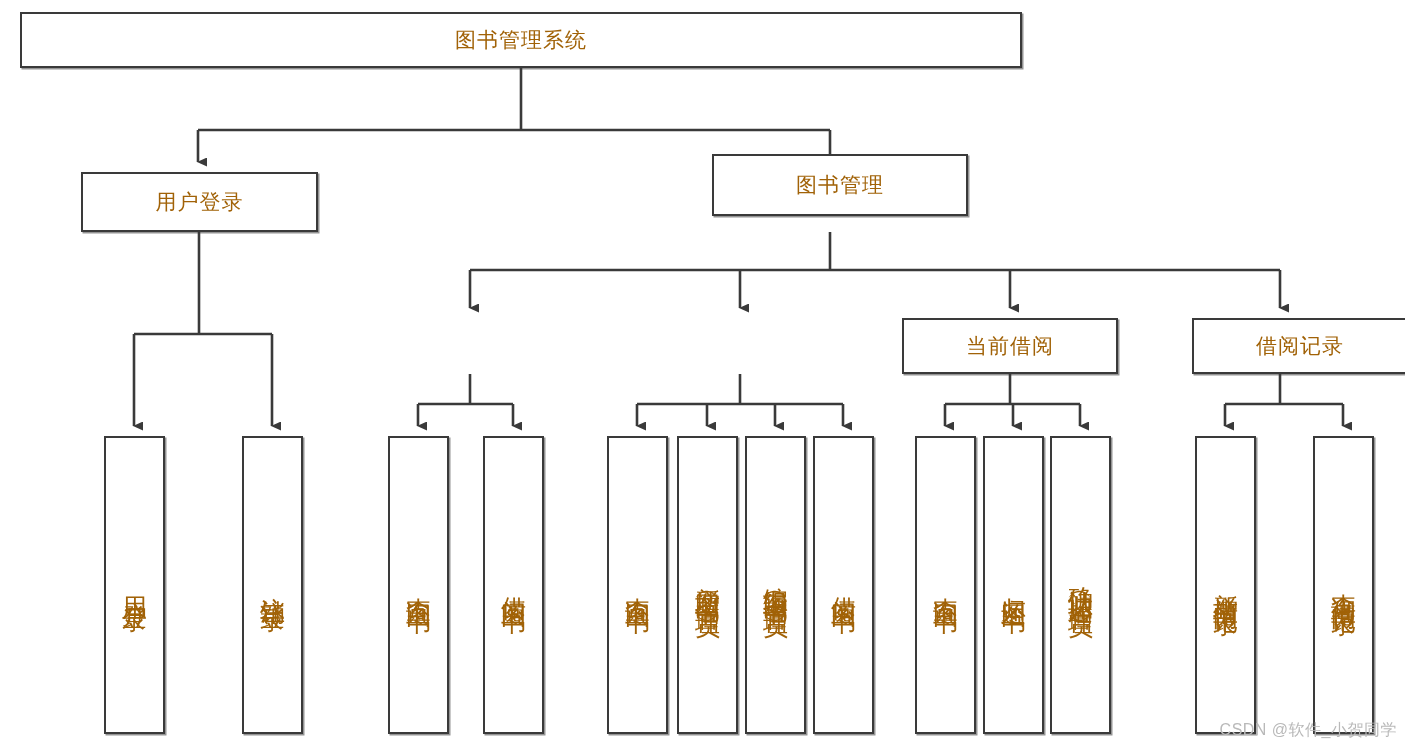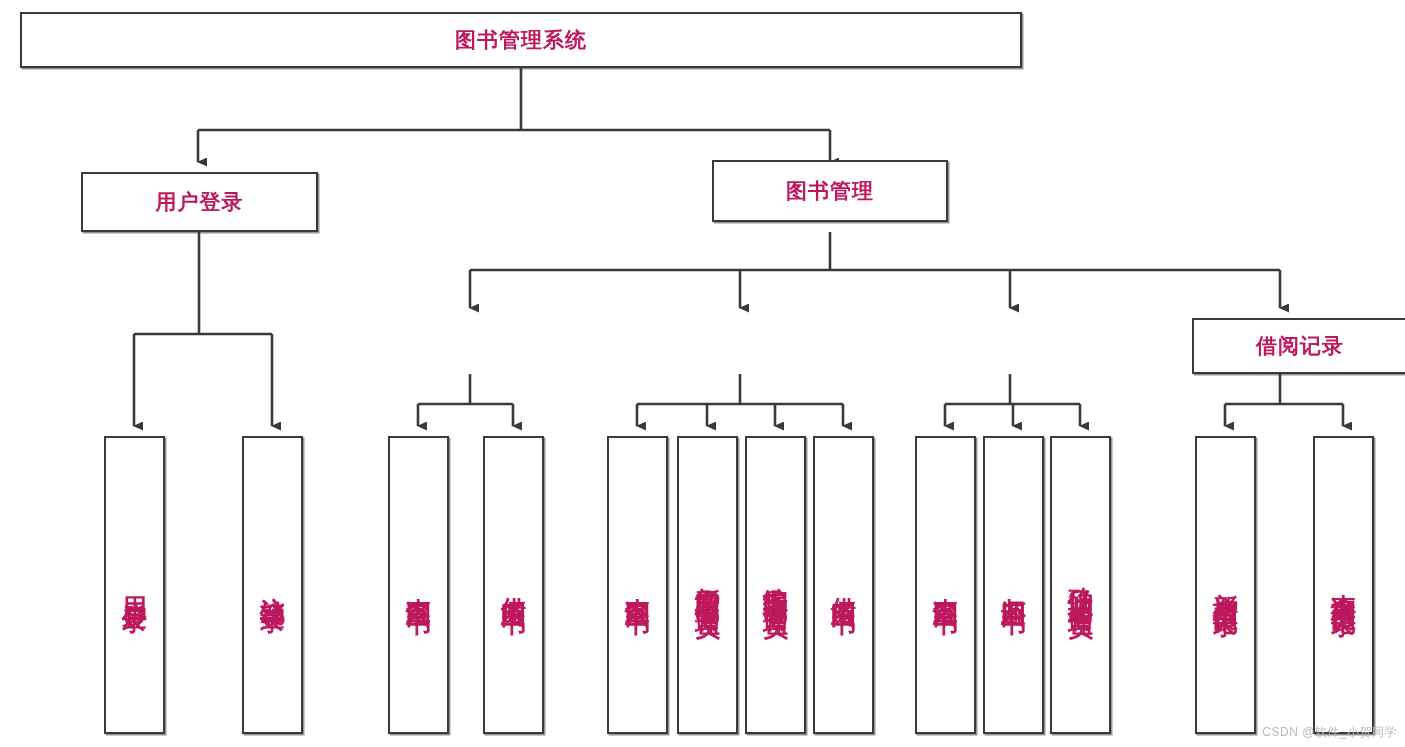--- a/index.html
+++ b/index.html
@@ -11,22 +11,21 @@
     position:relative;
   }
   #diagram{position:absolute;left:0;top:0;width:1405px;height:747px;}
   .node{
     position:absolute;
     box-sizing:border-box;
     background:#ffffff;
     border:2px solid #3a3a3a;
     box-shadow:1.5px 1.5px 0 0 rgba(60,60,60,0.55);
     display:flex;align-items:center;justify-content:center;
-    color:#be185d;
-    font-weight:bold;
+    color:#a16207;
   }
   .node .lbl{
     display:block;
     text-align:center;
     line-height:1.15;
     white-space:nowrap;
   }
   .node.h .lbl{font-size:21px;letter-spacing:1px;}
   .node.v{
     align-items:center;
@@ -36,21 +35,21 @@
     writing-mode:vertical-rl;
     text-orientation:upright;
     font-size:25px;
     letter-spacing:4px;
     line-height:1;
   }
   svg#edges{position:absolute;left:0;top:0;width:1405px;height:747px;pointer-events:none;}
   #watermark{
     position:absolute;
     right:8px;bottom:6px;
-    font-size:12px;
+    font-size:16px;
     color:#b9b9b9;
     letter-spacing:0.5px;
     white-space:nowrap;
   }
 </style>
 </head>
 <body>
 
 <div id="diagram">
 
@@ -104,24 +103,27 @@
     </g>
   </svg>
 
   <div class="node h" style="left:20px;top:12px;width:1002px;height:56px;">
     <span class="lbl">图书管理系统</span>
   </div>
 
   <div class="node h" style="left:81px;top:172px;width:237px;height:60px;">
     <span class="lbl">用户登录</span>
   </div>
-  <div class="node h" style="left:712px;top:160px;width:236px;height:62px;">
+  <div class="node h" style="left:712px;top:154px;width:256px;height:62px;">
     <span class="lbl">图书管理</span>
   </div>
 
+  <div class="node h" style="left:902px;top:318px;width:216px;height:56px;">
+    <span class="lbl">当前借阅</span>
+  </div>
   <div class="node h" style="left:1192px;top:318px;width:216px;height:56px;">
     <span class="lbl">借阅记录</span>
   </div>
 
   <div class="node v" style="left:104px;top:436px;width:61px;height:298px;">
     <span class="lbl">用户登录</span>
   </div>
   <div class="node v" style="left:242px;top:436px;width:61px;height:298px;">
     <span class="lbl">注销登录</span>
   </div>

